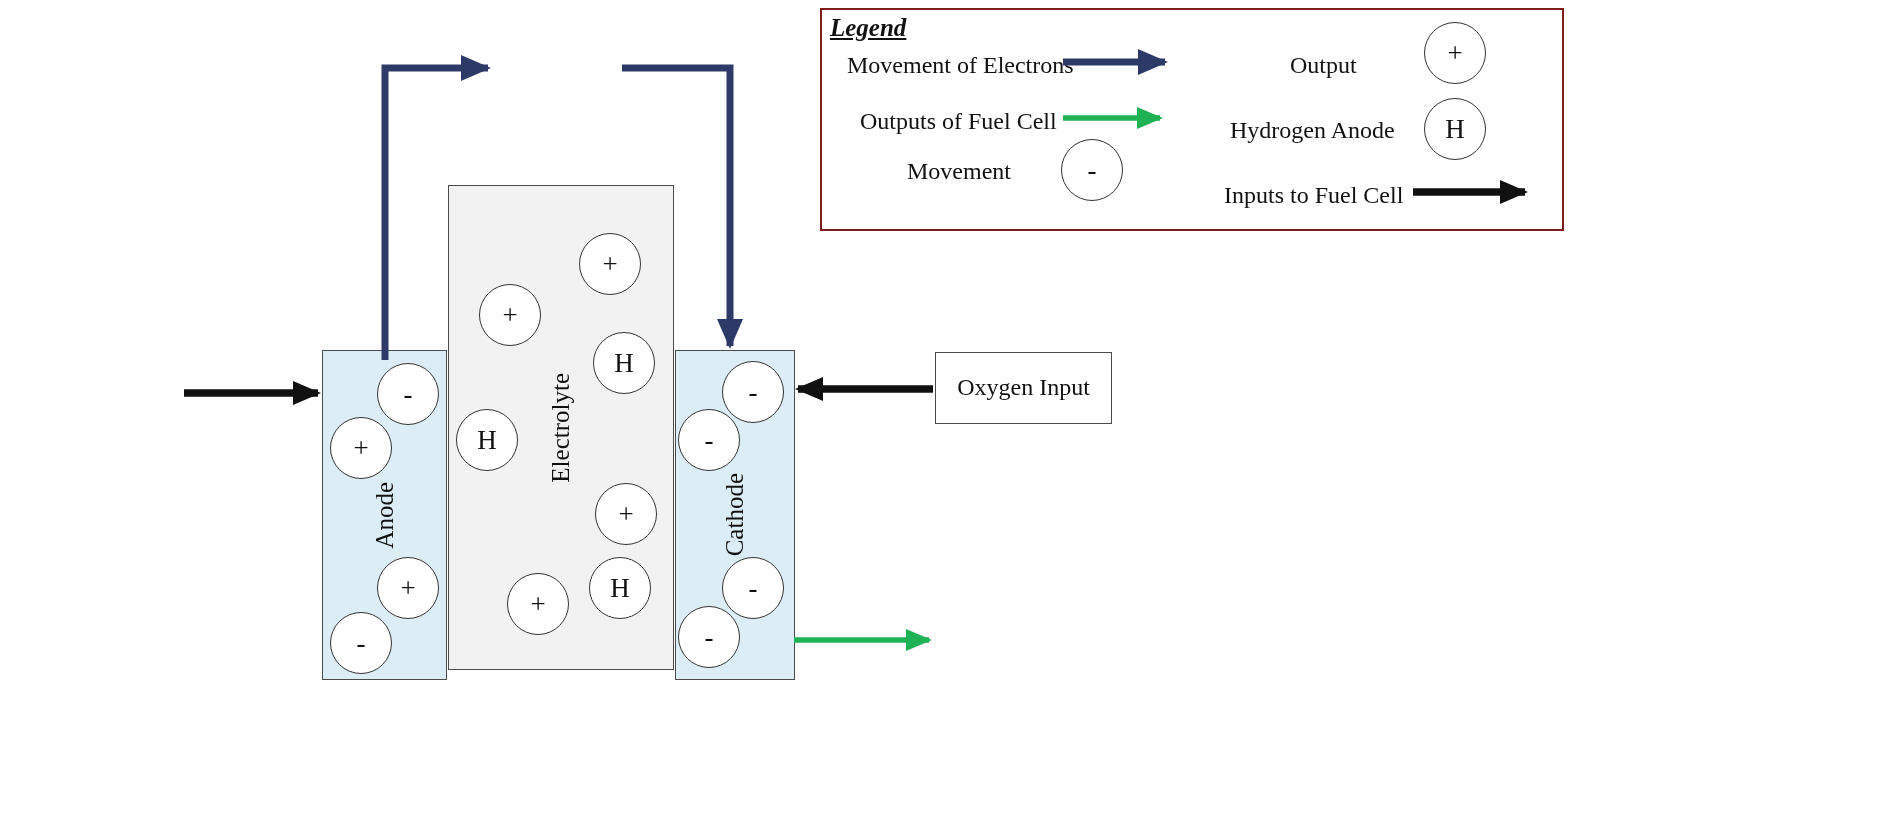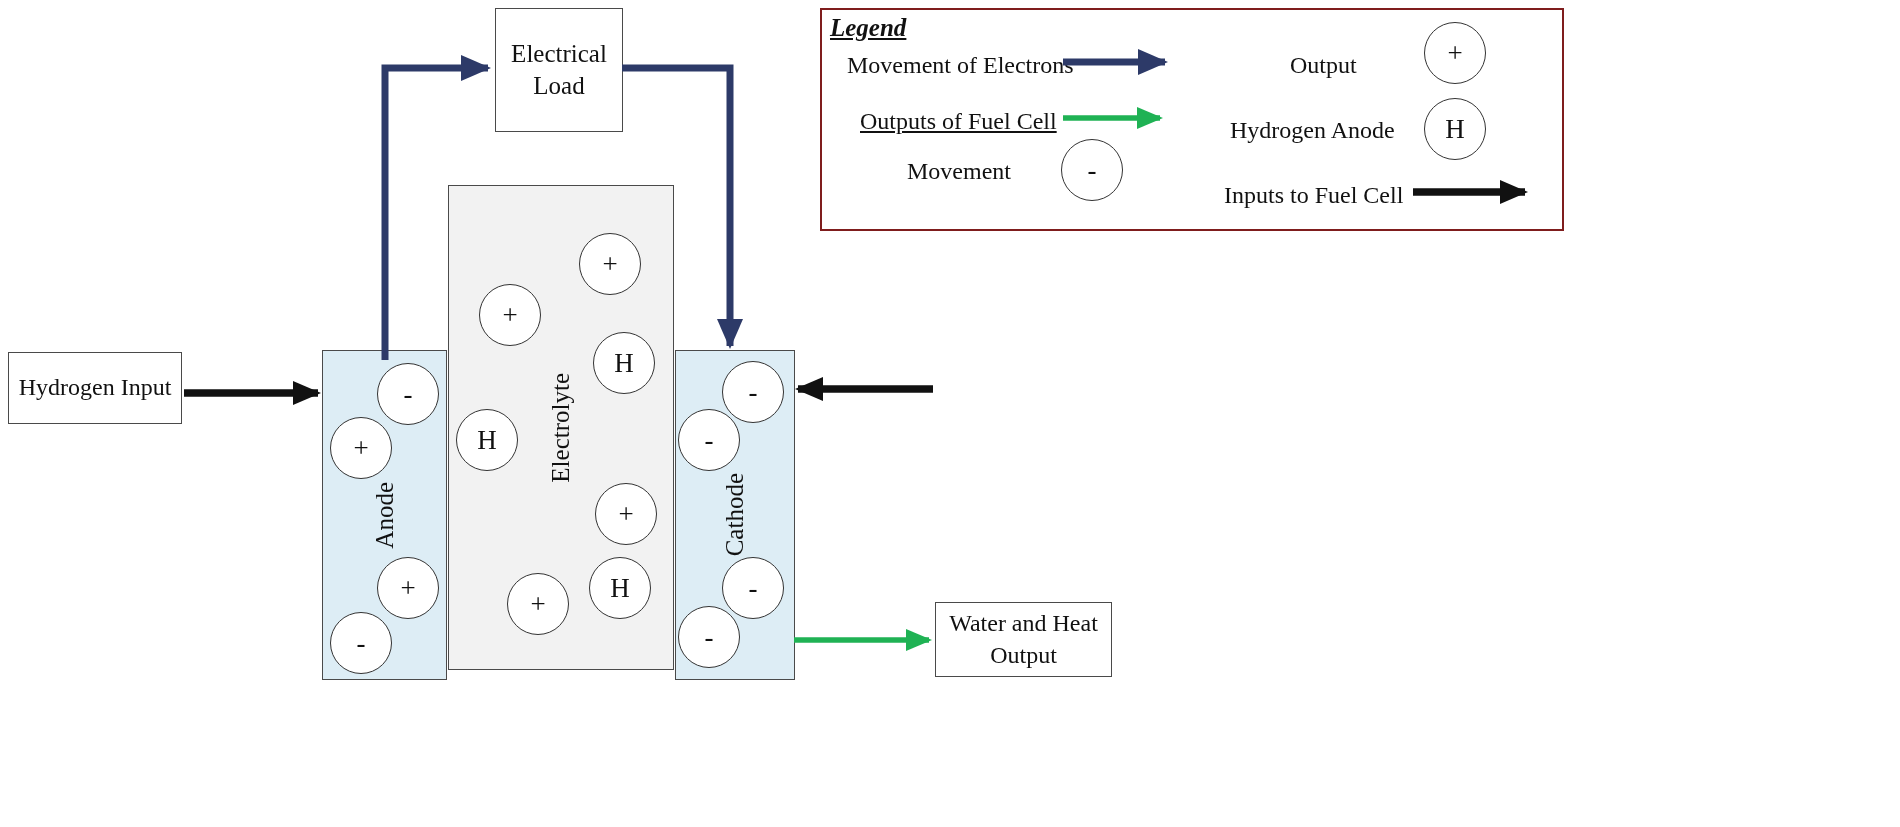--- a/index.html
+++ b/index.html
@@ -69,29 +69,23 @@
 
     <line class="black-line" x1="184" y1="393" x2="318" y2="393" marker-end="url(#ah-black)"></line>
     <line class="black-line" x1="933" y1="389" x2="798" y2="389" marker-end="url(#ah-black)"></line>
     <line class="green-line" x1="794" y1="640" x2="929" y2="640" marker-end="url(#ah-green)"></line>
 
     <line class="navy-line" x1="1063" y1="62" x2="1165" y2="62" marker-end="url(#ah-navy)"></line>
     <line class="green-line" x1="1063" y1="118" x2="1160" y2="118" marker-end="url(#ah-green)"></line>
     <line class="black-line" x1="1413" y1="192" x2="1525" y2="192" marker-end="url(#ah-black)"></line>
   </svg>
 
-  <div class="box" style="left:495px; top:8px; width:126px; height:122px;">
-    <span>Electrical Load</span>
-  </div>
 
-  <div class="box nowrap" style="left:8px; top:352px; width:172px; height:70px; font-size:24px;">
-    <span>Hydrogen Input</span>
-  </div>
-  <div class="box" style="left:935px; top:602px; width:175px; height:73px; font-size:24px;">
-    <span>Water and Heat Output</span>
+  <div class="box nowrap" style="left:935px; top:352px; width:175px; height:70px; font-size:24px;">
+    <span>Oxygen Input</span>
   </div>
 
   <div class="layer electrolyte-fill" style="left:448px; top:185px; width:224px; height:483px;">
     <span class="vlabel">Electrolyte</span>
   </div>
   <div class="layer electrode" style="left:322px; top:350px; width:123px; height:328px;">
     <span class="vlabel">Anode</span>
   </div>
   <div class="layer electrode" style="left:675px; top:350px; width:118px; height:328px;">
     <span class="vlabel">Cathode</span>
@@ -113,21 +107,21 @@
   <div class="circle" style="left:722px; top:361px;">-</div>
   <div class="circle" style="left:678px; top:409px;">-</div>
   <div class="circle" style="left:722px; top:557px;">-</div>
   <div class="circle" style="left:678px; top:606px;">-</div>
 
   <div class="legend-box">
     <span class="legend-title">Legend</span>
 
     <span class="legend-label" style="left:25px; top:42px;">Movement of Electrons</span>
     <span class="legend-label" style="left:468px; top:42px;">Output</span>
-    <span class="legend-label" style="left:38px; top:98px;text-decoration:underline;">Outputs of Fuel Cell</span>
+    <span class="legend-label" style="left:38px; top:98px;">Outputs of Fuel Cell</span>
     <span class="legend-label" style="left:408px; top:107px;">Hydrogen Anode</span>
     <span class="legend-label" style="left:85px; top:148px;">Movement</span>
     <span class="legend-label" style="left:402px; top:172px;">Inputs to Fuel Cell</span>
 
     <div class="circle" style="left:602px; top:12px;">+</div>
     <div class="circle" style="left:602px; top:88px;">H</div>
     <div class="circle" style="left:239px; top:129px;">-</div>
   </div>
 
 </div>

